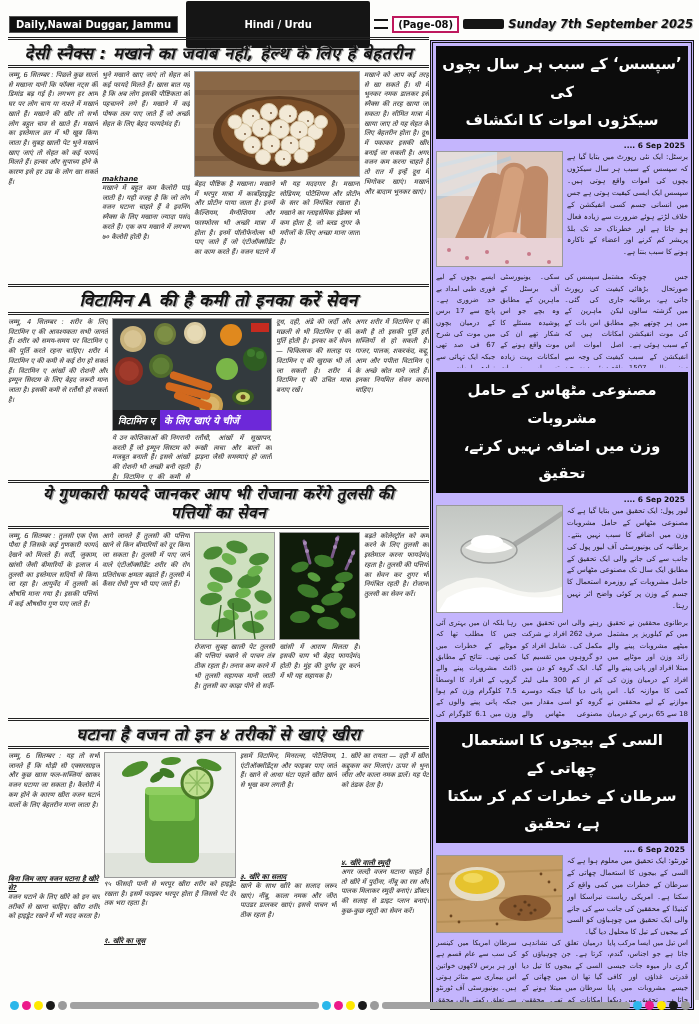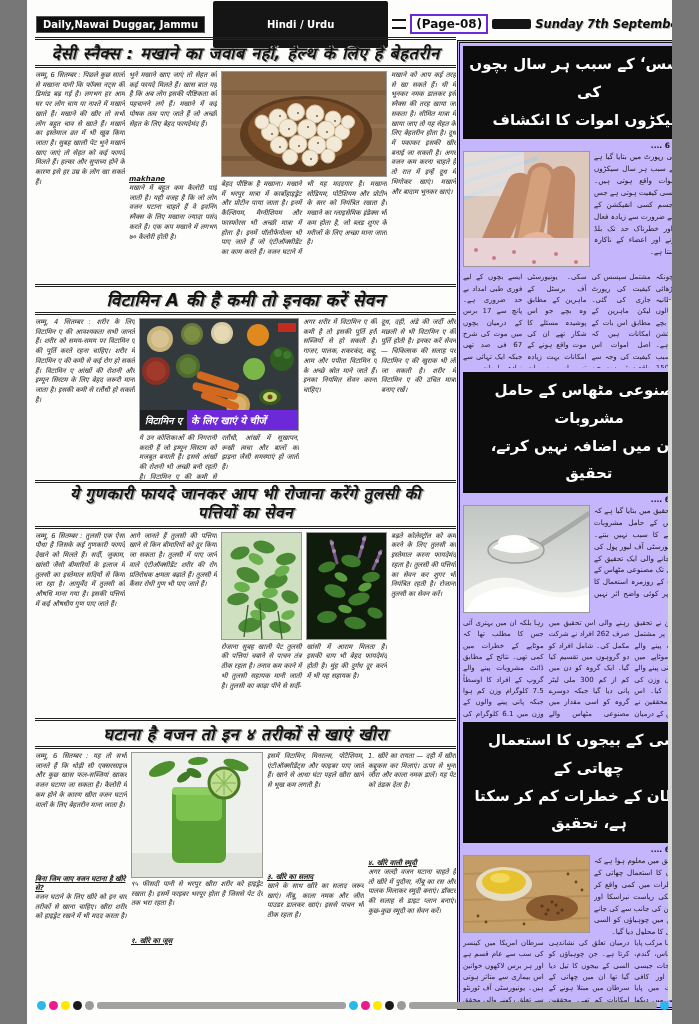--- a/index.html
+++ b/index.html
@@ -1,24 +1,24 @@
 <!DOCTYPE html>
 <html><head>
 <meta charset="utf-8">
 <style>
   html,body{margin:0;padding:0;background:#777;}
-  .page{position:relative;width:645px;height:1024px;background:#fdfdfb;margin:0 auto;
+  .page{position:relative;width:699px;height:1024px;background:#fdfdfb;margin:0 auto;
         font-family:"DejaVu Sans",sans-serif;color:#1a1a1a;overflow:hidden;}
   
   .masthead{position:absolute;top:15px;left:9px;width:684px;height:18px;display:flex;align-items:center;gap:4px;}
   .paper-box{background:#101010;color:#fff;font-weight:bold;font-size:10px;padding:2px 6px;border:1px solid #555;white-space:nowrap;}
   .mh-rule{flex:1;height:6px;border-top:2px solid #151515;border-bottom:2px solid #151515;}
   .mh-rule.small{flex:0 0 14px;}
   .lang-bar{background:#151515;color:#fff;font-weight:bold;font-size:10px;width:215px;text-align:center;padding:18px 0;border-radius:2px;}
-  .page-pill{border:2px solid #6d28d9;background:#fff;color:#101010;font-weight:bold;font-size:12px;padding:1px 4px;white-space:nowrap;}
+  .page-pill{border:2px solid #be185d;background:#fff;color:#101010;font-weight:bold;font-size:10px;padding:1px 4px;white-space:nowrap;}
   .mh-bar{background:#151515;height:10px;width:48px;border-radius:2px;}
   .date-text{font-weight:800;font-size:11.5px;color:#101010;white-space:nowrap;text-shadow:1px 1px 0 #b8b8b8;font-style:italic;}
   
   .left-sec{position:absolute;top:37px;left:8px;width:421px;}
   .art{position:relative;overflow:hidden;font-style:italic;}
   .hl{font-weight:800;text-align:center;color:#141414;letter-spacing:.5px;
       text-shadow:1.2px 1.2px 0 #a9a9a9;border-top:3px double #222;border-bottom:3px double #222;padding:1px 2px;}
   .cols{display:flex;gap:4px;padding-top:3px;align-items:flex-start;}
   .bodytxt{font-size:6.8px;line-height:1.43;text-align:justify;overflow:hidden;word-break:break-word;}
   .subhead{font-size:7px;font-weight:bold;text-decoration:underline;margin:2px 0 1px;}
@@ -156,22 +156,22 @@
                 </g>
               <rect x="138" y="4" width="18" height="9" fill="#c42b20"></rect>
             </svg>
             <div class="cap-band">
               <span class="cap1">विटामिन ए</span>
               <span class="cap2">के लिए खाएं ये चीजें</span>
             </div>
           </div>
           <div class="twocol bodytxt" style="height:52px;">ये उन कोशिकाओं की निगरानी करती हैं जो इम्यून सिस्टम को मजबूत बनाती हैं। इससे आंखों की रोशनी भी अच्छी बनी रहती है। विटामिन ए की कमी से रतौंधी, आंखों में सूखापन, रूखी त्वचा और बालों का झड़ना जैसी समस्याएं हो जाती हैं।</div>
         </div>
+        <div class="bodytxt" style="width:75px;height:168px;">दूध, दही, अंडे की जर्दी और मछली से भी विटामिन ए की पूर्ति होती है। इनका करें सेवन — चिकित्सक की सलाह पर विटामिन ए की खुराक भी ली जा सकती है। शरीर में विटामिन ए की उचित मात्रा बनाए रखें।</div>
         <div class="bodytxt" style="width:74px;height:168px;">अगर शरीर में विटामिन ए की कमी है तो इसकी पूर्ति हरी सब्जियों से हो सकती है। गाजर, पालक, शकरकंद, कद्दू, आम और पपीता विटामिन ए के अच्छे स्रोत माने जाते हैं। इनका नियमित सेवन करना चाहिए।</div>
-        <div class="bodytxt" style="width:75px;height:168px;">दूध, दही, अंडे की जर्दी और मछली से भी विटामिन ए की पूर्ति होती है। इनका करें सेवन — चिकित्सक की सलाह पर विटामिन ए की खुराक भी ली जा सकती है। शरीर में विटामिन ए की उचित मात्रा बनाए रखें।</div>
       </div>
     </div>
 
     <div class="art" style="height:238px;">
       <div class="hl" style="font-size:15.5px;line-height:1.25;padding:2px 30px;">ये गुणकारी फायदे जानकर आप भी रोजाना करेंगे तुलसी की पत्तियों का सेवन</div>
       <div class="cols">
         <div class="bodytxt" style="width:90px;height:196px;">जम्मू, 6 सितम्बर : तुलसी एक ऐसा पौधा है जिसके कई गुणकारी फायदे देखने को मिलते हैं। सर्दी, जुकाम, खांसी जैसी बीमारियों के इलाज में तुलसी का इस्तेमाल सदियों से किया जा रहा है। आयुर्वेद में तुलसी को औषधि माना गया है। इसकी पत्तियों में कई औषधीय गुण पाए जाते हैं।</div>
         <div class="bodytxt" style="width:88px;height:196px;">आगे जानते हैं तुलसी की पत्तियां खाने से किन बीमारियों को दूर किया जा सकता है। तुलसी में पाए जाने वाले एंटीऑक्सीडेंट शरीर की रोग प्रतिरोधक क्षमता बढ़ाते हैं। तुलसी में कैंसर रोधी गुण भी पाए जाते हैं।</div>
         <div style="width:166px;">
           <div style="display:flex;gap:4px;">

